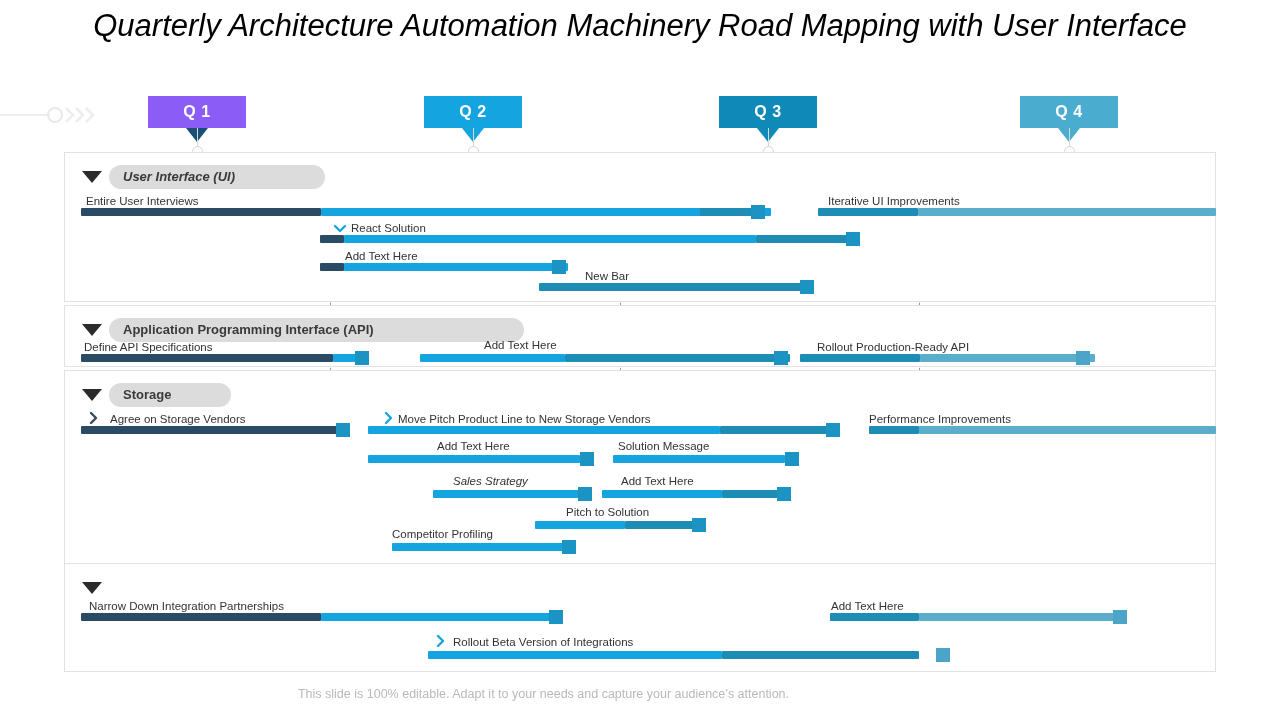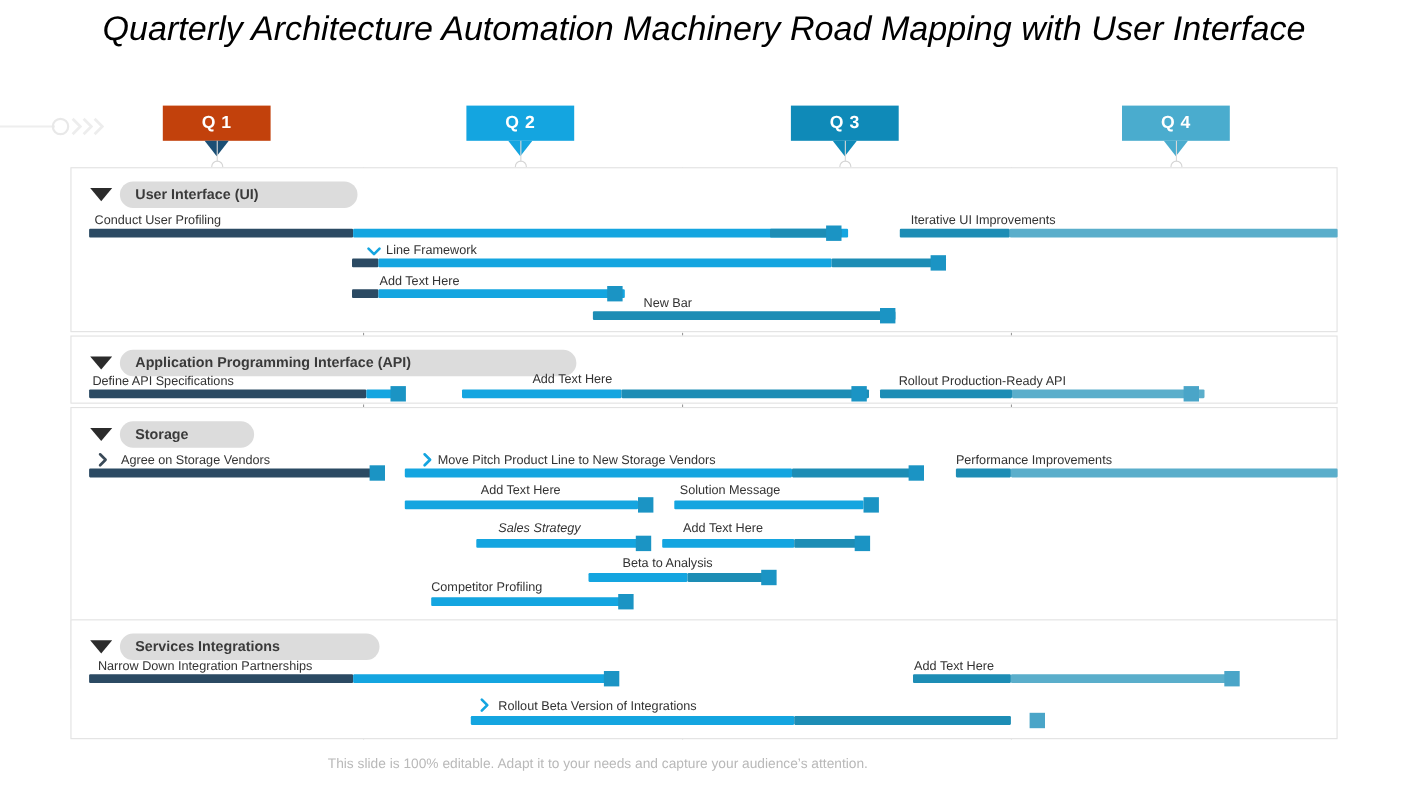--- a/index.html
+++ b/index.html
@@ -121,21 +121,21 @@
     height: 24px;
     line-height: 24px;
     border-radius: 12px;
     background: #dcdcdc;
     padding: 0 26px 0 14px;
     font-size: 13px;
     font-weight: bold;
     color: #3a3a3a;
     white-space: nowrap;
   }
-  .section-pill.wide  { padding-right: 90px; }
+  .section-pill.wide  { padding-right: 90px; font-style: italic; }
   .section-pill.wide2 { padding-right: 150px; }
   .section-pill.wide3 { padding-right: 60px; }
 
   
   .task {
     position: absolute;
     height: 8px;
   }
   .task .seg {
     position: absolute;
@@ -182,21 +182,21 @@
   <svg width="100" height="30" viewBox="0 0 100 30">
     <line x1="0" y1="15" x2="50" y2="15" stroke="#eeeeee" stroke-width="2"></line>
     <circle cx="55" cy="15" r="7" fill="none" stroke="#e8e8e8" stroke-width="2"></circle>
     <path d="M66 8 L73 15 L66 22" fill="none" stroke="#ededed" stroke-width="2.5"></path>
     <path d="M76 8 L83 15 L76 22" fill="none" stroke="#ededed" stroke-width="2.5"></path>
     <path d="M86 8 L93 15 L86 22" fill="none" stroke="#ededed" stroke-width="2.5"></path>
   </svg>
 </div>
 
 <div id="quarters-layer">
-    <div class="quarter-marker" style="left: 148px; background: #c2410c; color: rgb(255, 255, 255);"><span>Q 1</span><span class="tip" style="color: rgb(27, 79, 117);"></span></div>
+    <div class="quarter-marker" style="left: 148px; background: #8b5cf6; color: rgb(255, 255, 255);"><span>Q 1</span><span class="tip" style="color: rgb(27, 79, 117);"></span></div>
     <div class="quarter-stem" style="left: 197px;"></div>
     <div class="quarter-node" style="left: 197px;"></div>
     <div class="quarter-marker" style="left: 424px; background: rgb(20, 165, 224); color: rgb(255, 255, 255);"><span>Q 2</span><span class="tip" style="color: rgb(20, 165, 224);"></span></div>
     <div class="quarter-stem" style="left: 473px;"></div>
     <div class="quarter-node" style="left: 473px;"></div>
     <div class="quarter-marker" style="left: 719px; background: rgb(15, 138, 184); color: rgb(255, 255, 255);"><span>Q 3</span><span class="tip" style="color: rgb(15, 138, 184);"></span></div>
     <div class="quarter-stem" style="left: 768px;"></div>
     <div class="quarter-node" style="left: 768px;"></div>
     <div class="quarter-marker" style="left: 1020px; background: rgb(74, 172, 206); color: rgb(255, 255, 255);"><span>Q 4</span><span class="tip" style="color: rgb(74, 172, 206);"></span></div>
     <div class="quarter-stem" style="left: 1069px;"></div>
@@ -209,33 +209,33 @@
   </div>
 <div id="sections-layer">
     <div class="section" style="top: 152px; height: 150px;">
       <div class="section-header">
         <span class="section-caret"><svg width="22" height="14" viewBox="0 0 22 14">
             <path d="M1 1 H21 A0 0 0 0 1 21 1 L11 13 Z" fill="#2b2b2b"></path>
           </svg></span>
         <span class="section-pill wide">User Interface (UI)</span>
       </div>
     </div>
-    <div class="task-label" style="left: 86px; top: 194px;">Conduct User Profiling</div>
+    <div class="task-label" style="left: 86px; top: 194px;">Entire User Interviews</div>
     <div class="task" style="left: 0px; top: 208px; width: 1280px;">
       <div class="seg" style="left: 81px; width: 240px; background: rgb(43, 74, 99);"></div>
       <div class="seg" style="left: 321px; width: 450px; background: rgb(20, 165, 224);"></div>
       <div class="seg" style="left: 700px; width: 65px; background: rgb(29, 141, 181);"></div>
       <div class="cap" style="left: 751px; background: rgb(27, 148, 196);"></div>
     </div>
     <div class="task-label" style="left: 828px; top: 194px;">Iterative UI Improvements</div>
     <div class="task" style="left: 0px; top: 208px; width: 1280px;">
       <div class="seg" style="left: 818px; width: 100px; background: rgb(29, 141, 181);"></div>
       <div class="seg" style="left: 918px; width: 298px; background: rgb(90, 174, 203);"></div>
     </div>
-    <div class="task-label" style="left: 351px; top: 221px;">Line Framework</div>
+    <div class="task-label" style="left: 351px; top: 221px;">React Solution</div>
     <div class="task-chevron" style="left: 333px; top: 221px;"><svg width="14" height="14" viewBox="0 0 14 14">
         <path d="M2 5 L7 10 L12 5" fill="none" stroke="#14a5e0" stroke-width="2.4" stroke-linecap="round" stroke-linejoin="round"></path>
       </svg></div>
     <div class="task" style="left: 0px; top: 235px; width: 1280px;">
       <div class="seg" style="left: 320px; width: 24px; background: rgb(43, 74, 99);"></div>
       <div class="seg" style="left: 344px; width: 412px; background: rgb(20, 165, 224);"></div>
       <div class="seg" style="left: 756px; width: 104px; background: rgb(29, 141, 181);"></div>
       <div class="cap" style="left: 846px; background: rgb(27, 148, 196);"></div>
     </div>
     <div class="task-label" style="left: 345px; top: 249px;">Add Text Here</div>
@@ -319,37 +319,36 @@
     <div class="task" style="left: 0px; top: 490px; width: 1280px;">
       <div class="seg" style="left: 433px; width: 148px; background: rgb(20, 165, 224);"></div>
       <div class="cap" style="left: 578px; background: rgb(27, 148, 196);"></div>
     </div>
     <div class="task-label" style="left: 621px; top: 474px;">Add Text Here</div>
     <div class="task" style="left: 0px; top: 490px; width: 1280px;">
       <div class="seg" style="left: 602px; width: 120px; background: rgb(20, 165, 224);"></div>
       <div class="seg" style="left: 722px; width: 58px; background: rgb(29, 141, 181);"></div>
       <div class="cap" style="left: 777px; background: rgb(27, 148, 196);"></div>
     </div>
-    <div class="task-label" style="left: 566px; top: 505px;">Beta to Analysis</div>
+    <div class="task-label" style="left: 566px; top: 505px;">Pitch to Solution</div>
     <div class="task" style="left: 0px; top: 521px; width: 1280px;">
       <div class="seg" style="left: 535px; width: 90px; background: rgb(20, 165, 224);"></div>
       <div class="seg" style="left: 625px; width: 70px; background: rgb(29, 141, 181);"></div>
       <div class="cap" style="left: 692px; background: rgb(27, 148, 196);"></div>
     </div>
     <div class="task-label" style="left: 392px; top: 527px;">Competitor Profiling</div>
     <div class="task" style="left: 0px; top: 543px; width: 1280px;">
       <div class="seg" style="left: 392px; width: 176px; background: rgb(20, 165, 224);"></div>
       <div class="cap" style="left: 562px; background: rgb(27, 148, 196);"></div>
     </div>
     <div class="section" style="top: 563px; height: 109px;">
       <div class="section-header">
         <span class="section-caret"><svg width="22" height="14" viewBox="0 0 22 14">
             <path d="M1 1 H21 A0 0 0 0 1 21 1 L11 13 Z" fill="#2b2b2b"></path>
           </svg></span>
-        <span class="section-pill wide">Services Integrations</span>
       </div>
     </div>
     <div class="task-label" style="left: 89px; top: 599px;">Narrow Down Integration Partnerships</div>
     <div class="task" style="left: 0px; top: 613px; width: 1280px;">
       <div class="seg" style="left: 81px; width: 240px; background: rgb(43, 74, 99);"></div>
       <div class="seg" style="left: 321px; width: 230px; background: rgb(20, 165, 224);"></div>
       <div class="cap" style="left: 549px; background: rgb(27, 148, 196);"></div>
     </div>
     <div class="task-label" style="left: 831px; top: 599px;">Add Text Here</div>
     <div class="task" style="left: 0px; top: 613px; width: 1280px;">

